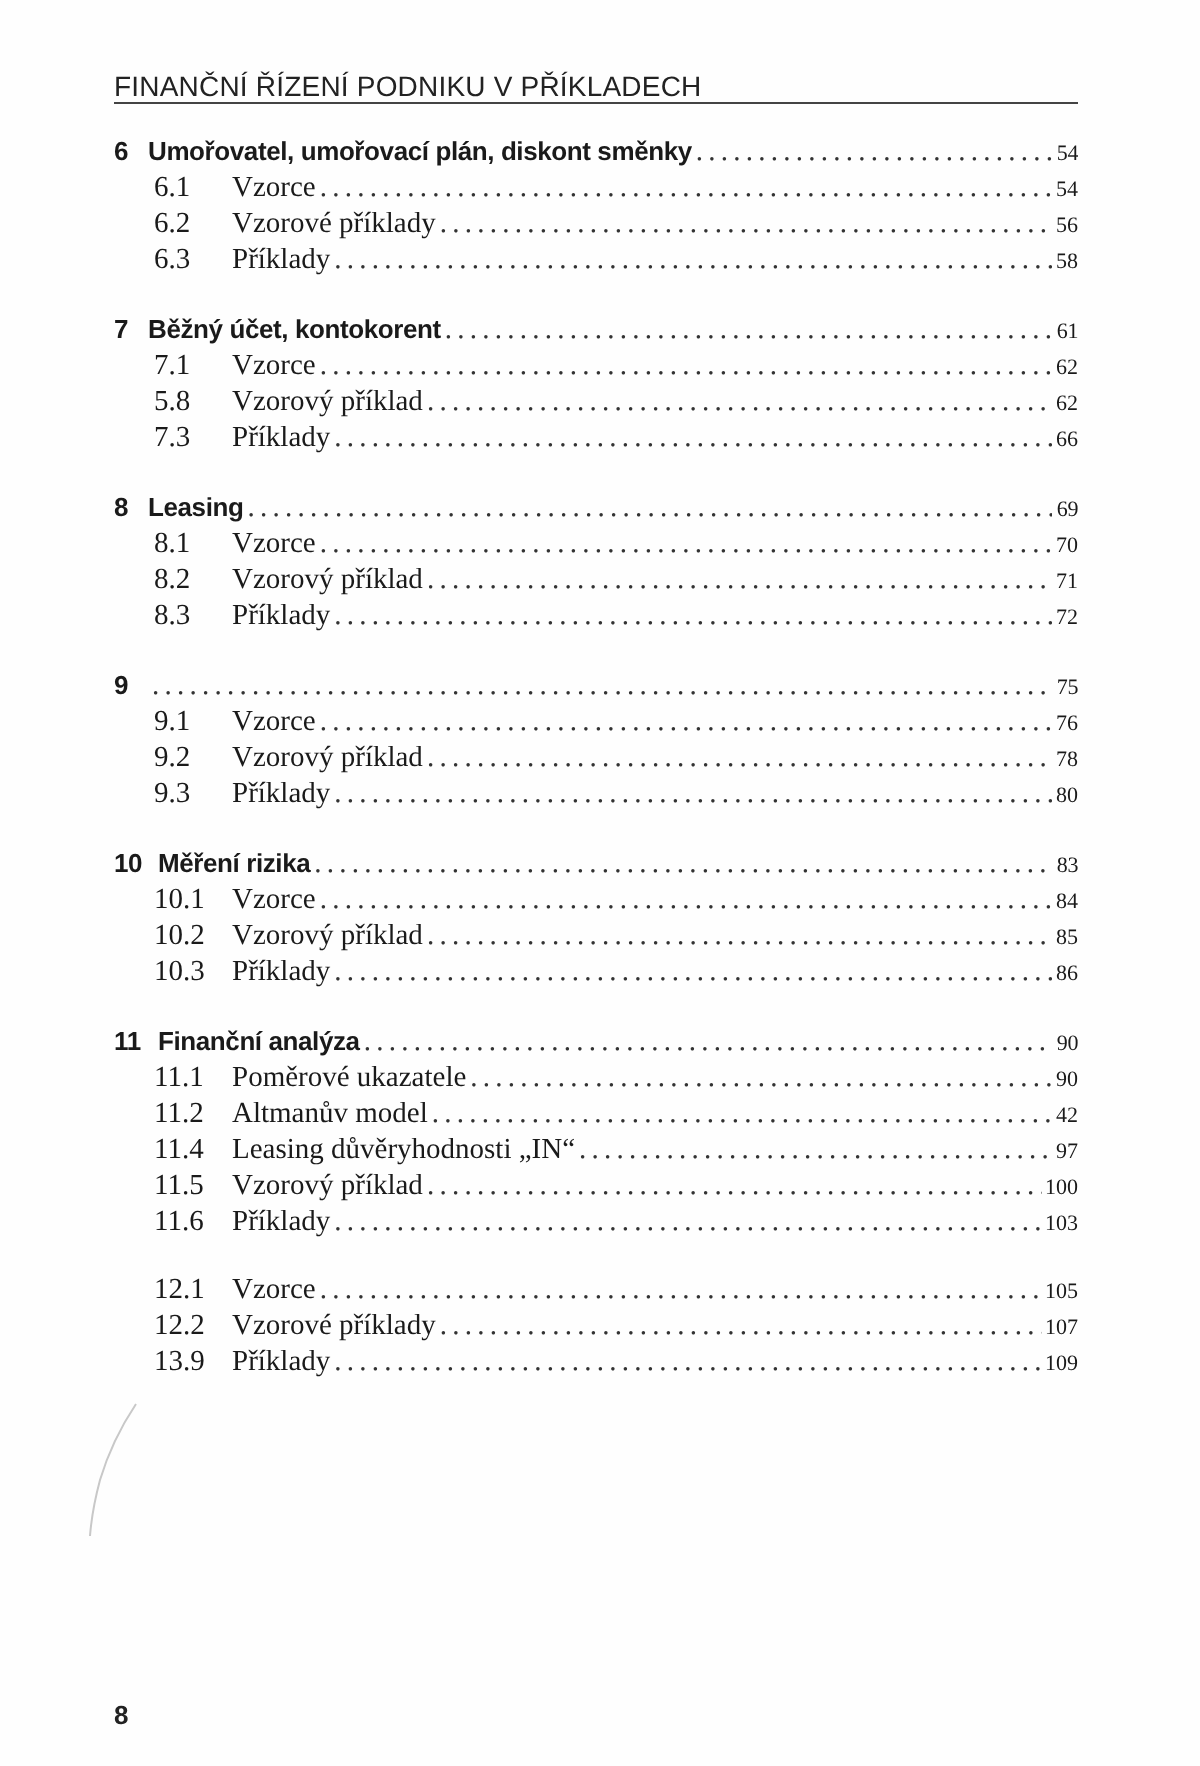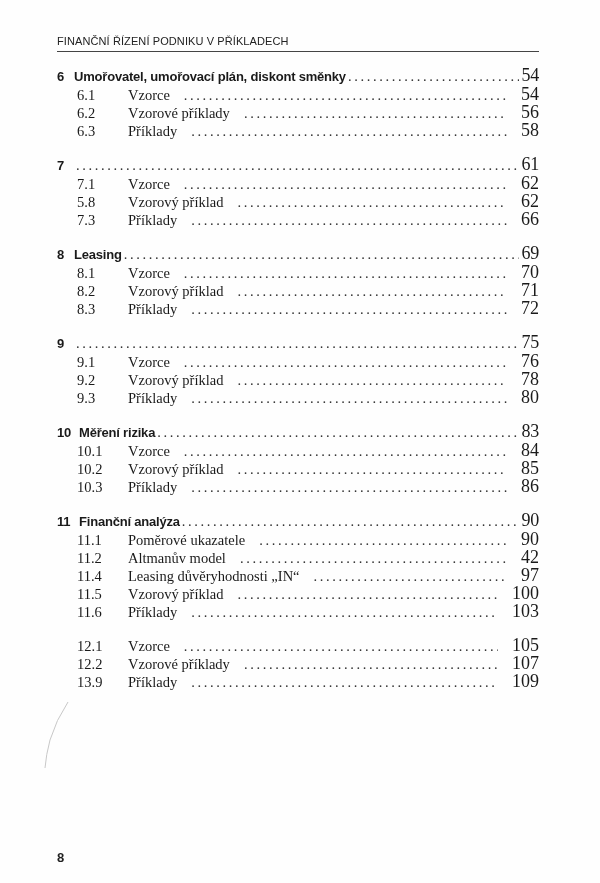--- a/index.html
+++ b/index.html
@@ -19,21 +19,21 @@
       left: 0; top: 0;
       width: 600px; height: 883px;
       background: #fefefe;
     }
     .running-head {
       position: absolute;
       left: 57px;
       top: 35px;
       width: 482px;
       font-family: "Liberation Sans", sans-serif;
-      font-size: 11px;
+      font-size: 14px;
       letter-spacing: 0.1px;
       color: #222;
     }
     .head-rule {
       position: absolute;
       left: 57px;
       top: 51px;
       width: 482px;
       height: 0;
       border-top: 1.3px solid #444;
@@ -59,21 +59,20 @@
       font-family: "Liberation Sans", sans-serif;
       font-weight: bold;
       font-size: 13px;
       letter-spacing: -0.2px;
       height: 19px;
       line-height: 19px;
     }
     .toc-line.sec {
       font-family: "Liberation Serif", serif;
       font-size: 14.5px;
-      gap: 12px;
     }
     .chap-num {
       display: inline-block;
       flex: 0 0 auto;
       min-width: 17px;
     }
     .chap-num.wide {
       min-width: 22px;
     }
     .sec-num {
@@ -99,21 +98,21 @@
       color: #333;
       margin: 0 2px;
     }
     .leader::before {
       content: ". . . . . . . . . . . . . . . . . . . . . . . . . . . . . . . . . . . . . . . . . . . . . . . . . . . . . . . . . . . . . . . . . . . . . . . . . . . . . . . . .";
       letter-spacing: -0.5px;
     }
     .page-ref {
       flex: 0 0 auto;
       font-family: "Liberation Serif", serif;
-      font-size: 18px;
+      font-size: 11px;
       font-weight: normal;
       text-align: right;
     }
     .folio {
       position: absolute;
       left: 57px;
       top: 850px;
       font-family: "Liberation Sans", sans-serif;
       font-weight: bold;
       font-size: 13px;
@@ -161,20 +160,21 @@
         <span class="sec-num">6.3</span>
         <span class="title">Příklady</span>
         <span class="leader"></span>
         <span class="page-ref">58</span>
       </div>
     </div>
 
     <div class="chapter">
       <div class="toc-line chap">
         <span class="chap-num">7</span>
+        <span class="title">Běžný účet, kontokorent</span>
         <span class="leader"></span>
         <span class="page-ref">61</span>
       </div>
       <div class="toc-line sec">
         <span class="sec-num">7.1</span>
         <span class="title">Vzorce</span>
         <span class="leader"></span>
         <span class="page-ref">62</span>
       </div>
       <div class="toc-line sec">

